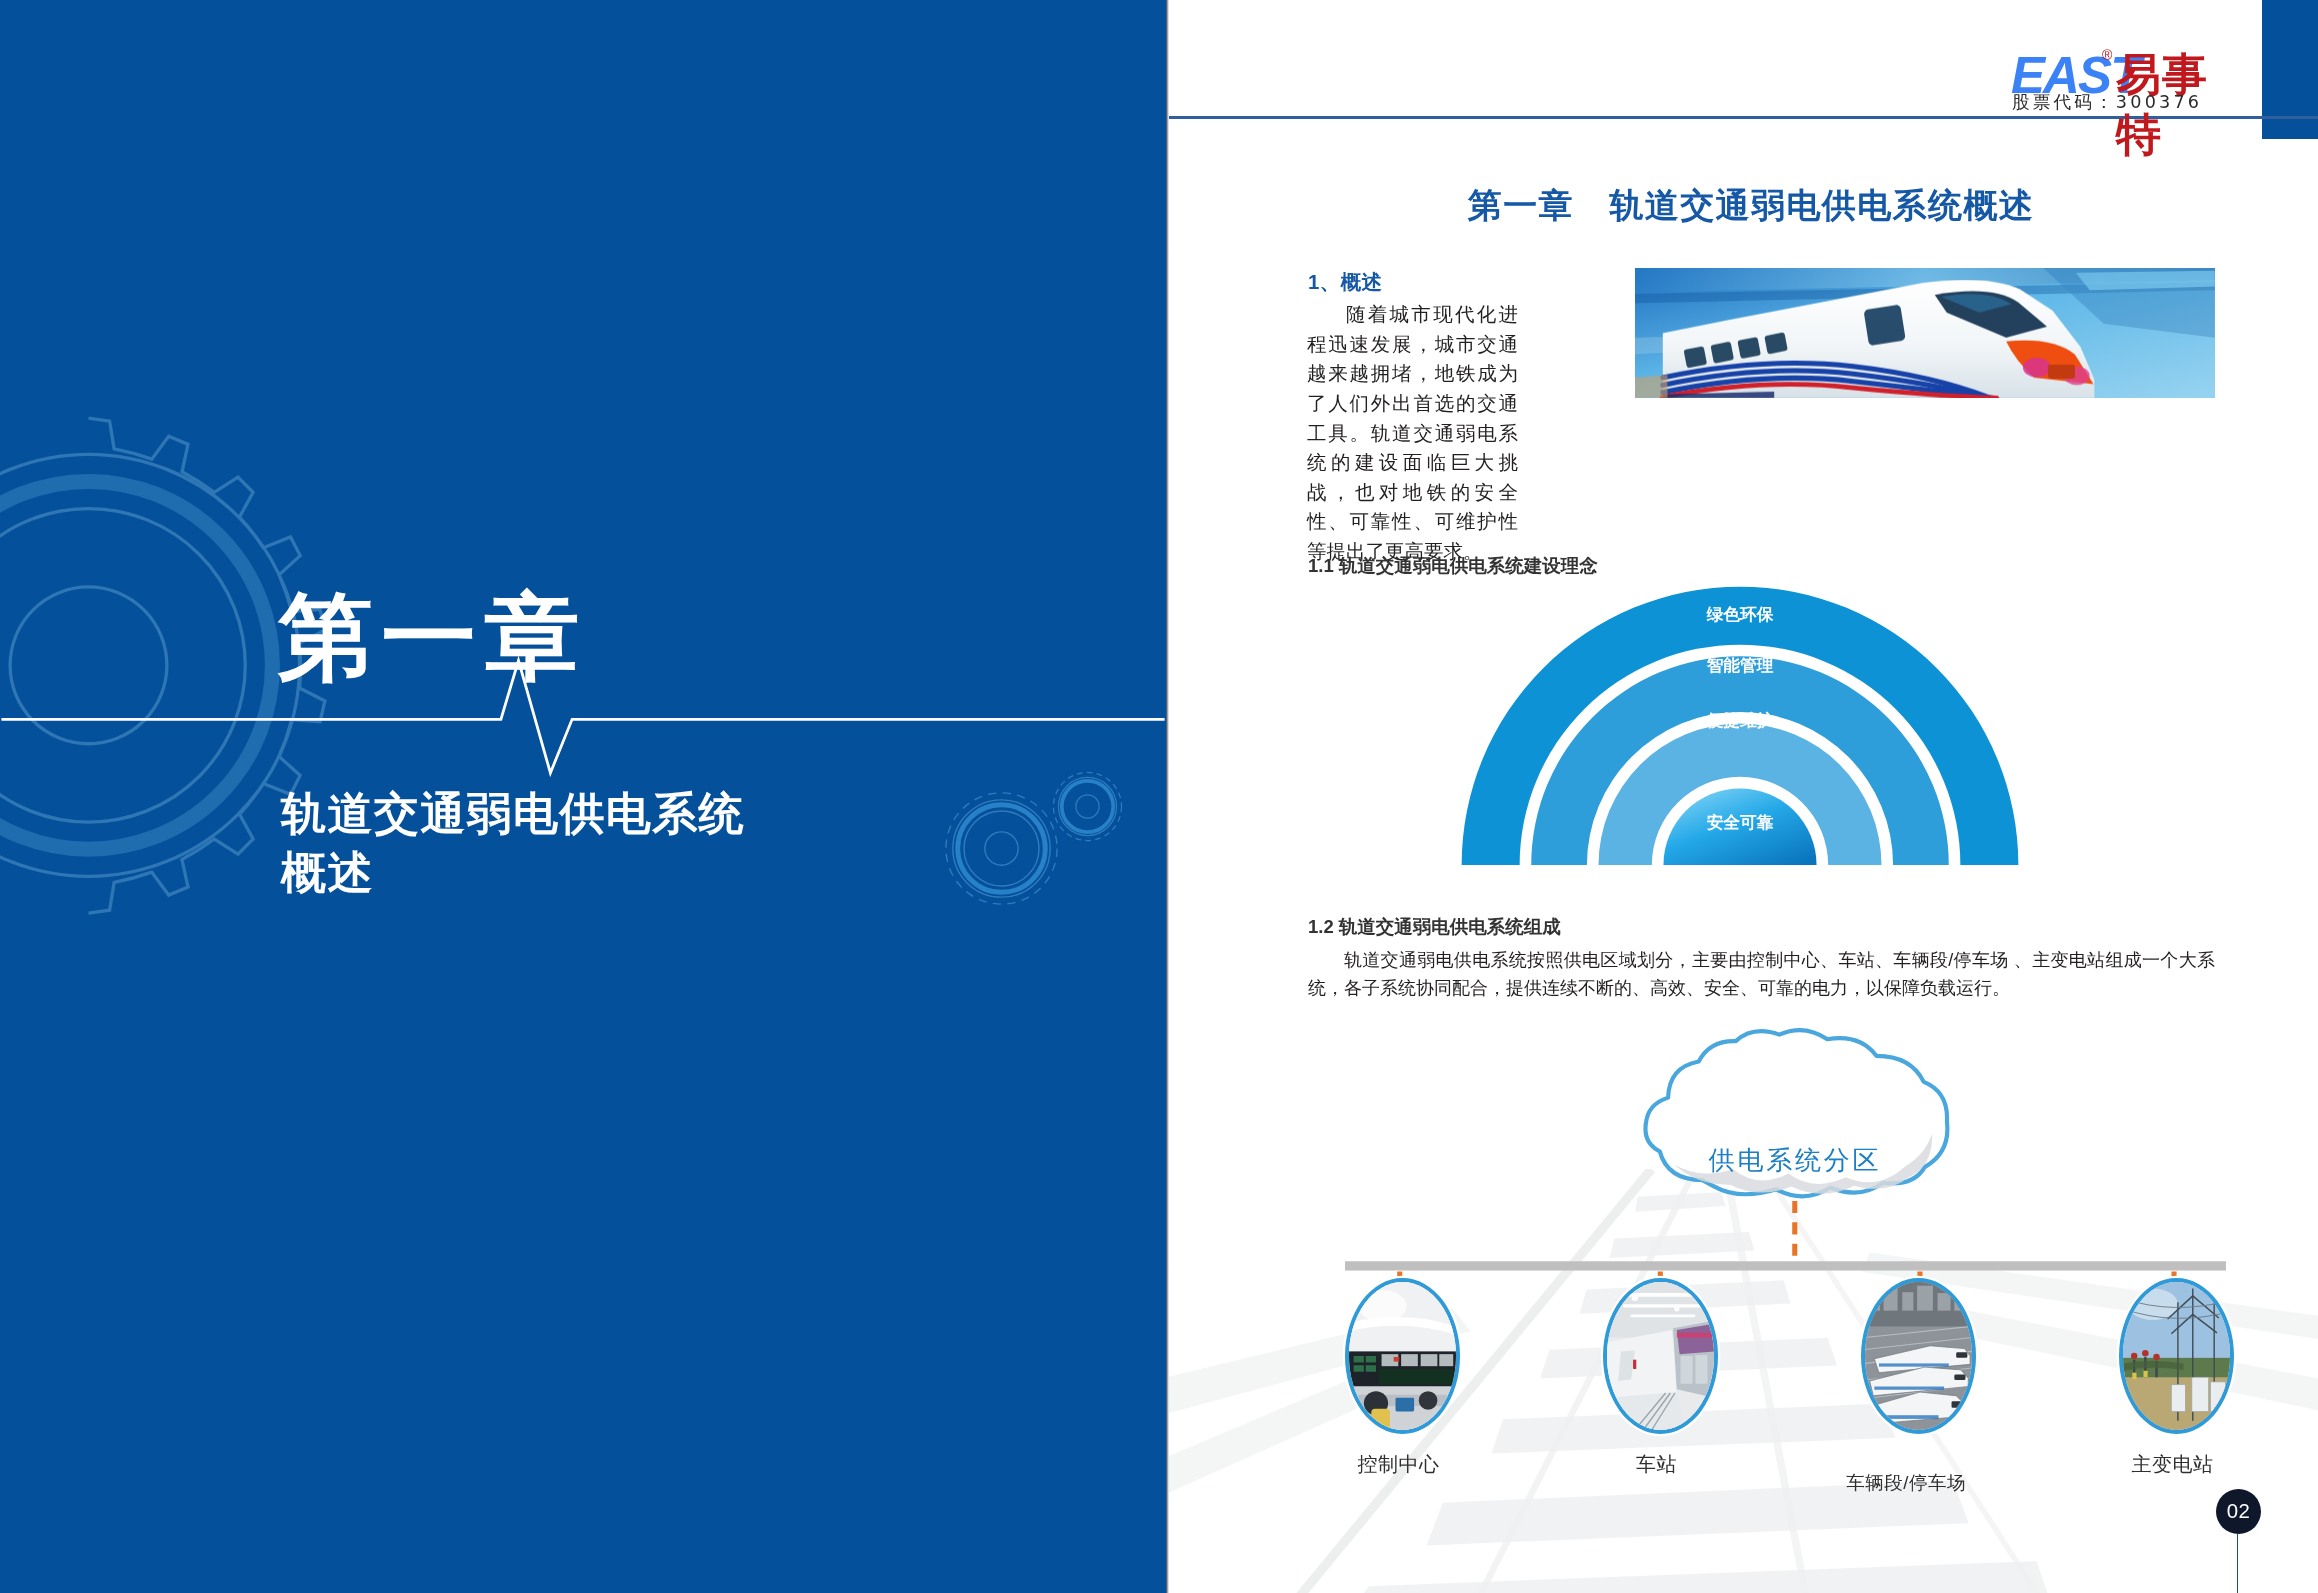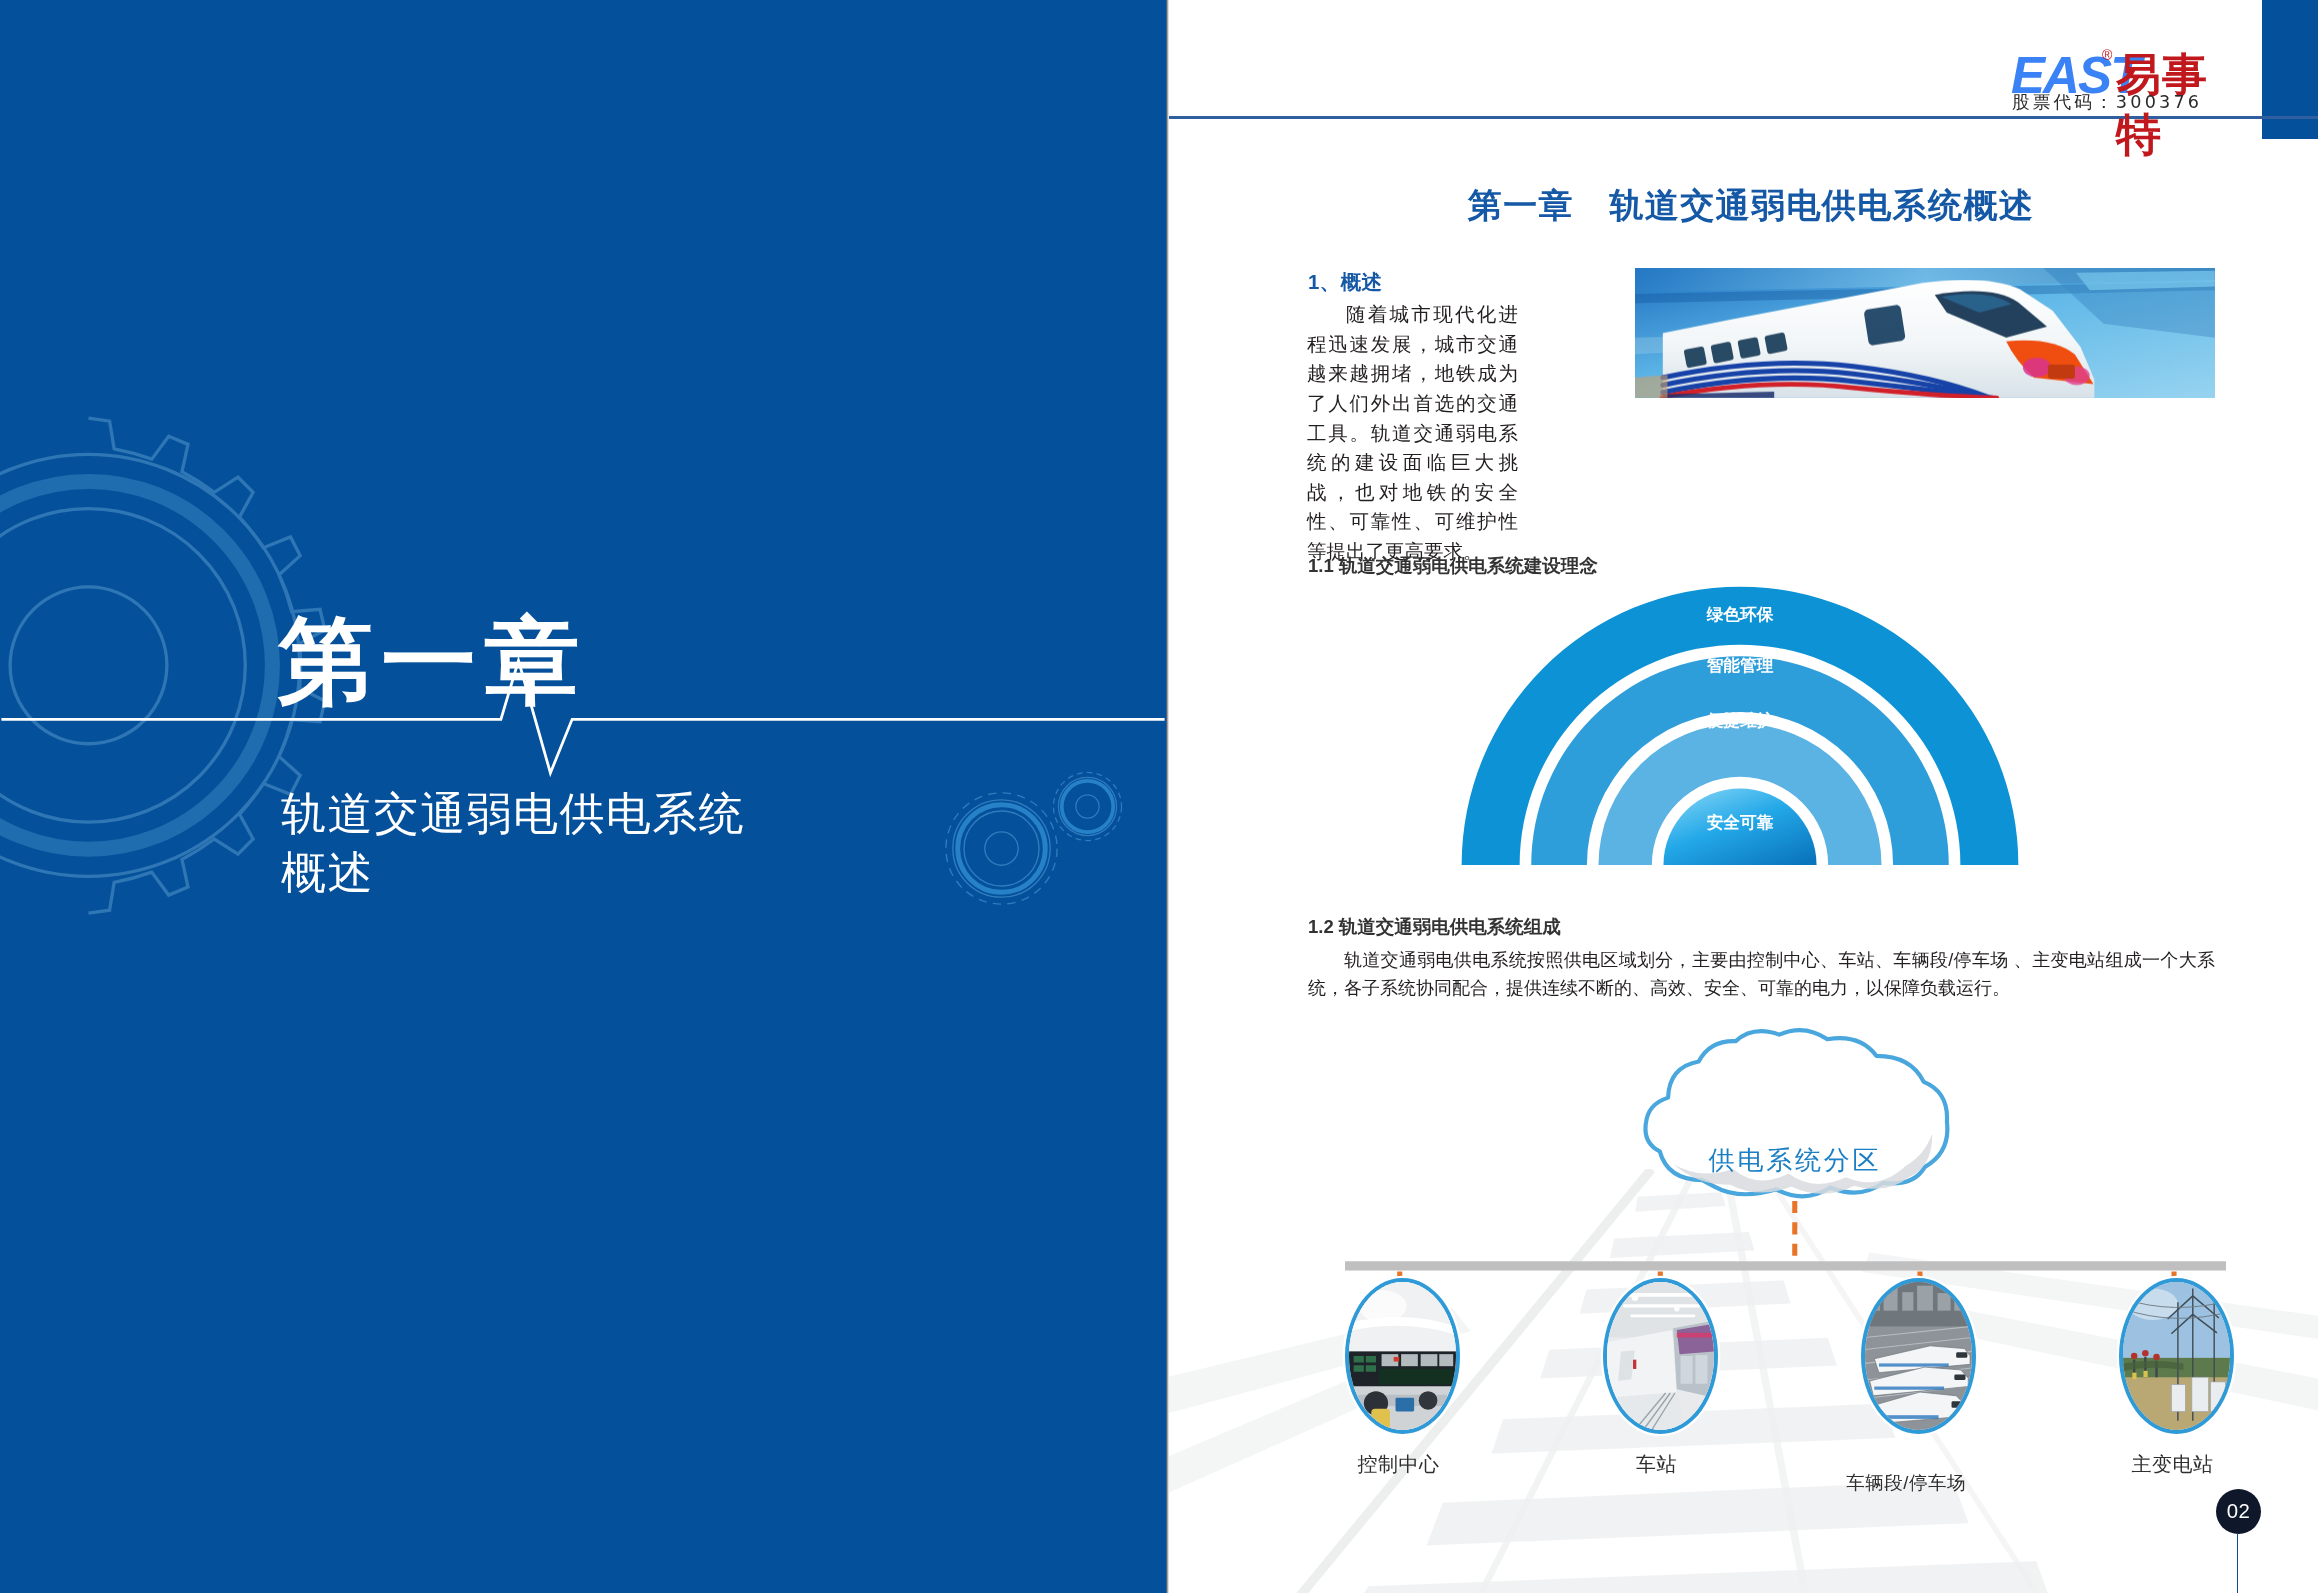--- a/index.html
+++ b/index.html
@@ -7,26 +7,26 @@
        font-family:"Liberation Sans","DejaVu Sans",sans-serif;}
 
   
   #left-panel{position:absolute;left:0;top:0;width:1166px;height:1594px;
     background:#04509b;overflow:hidden;}
   #left-panel .gear-svg{position:absolute;}
   #gear-big{left:-213px;top:394px;}
   #gear-mid{left:932px;top:779px;}
   #gear-small{left:1046px;top:765px;}
 
-  #chapter-big{position:absolute;left:278px;top:614px;
+  #chapter-big{position:absolute;left:278px;top:590px;
     font-size:95px;font-weight:bold;color:#fff;letter-spacing:8.3px;
     line-height:1;white-space:nowrap;}
   #pulse-svg{position:absolute;left:0px;top:649px;}
   #chapter-sub{position:absolute;left:281px;top:784px;
-    font-size:45px;font-weight:normal;color:#fff;line-height:1.32;
+    font-size:45px;font-weight:bold;color:#fff;line-height:1.32;
     letter-spacing:1.4px;width:696px;}
 
   
   #seam{position:absolute;left:1166px;top:0;width:2.8px;height:1594px;
     background:linear-gradient(90deg,#2c3d52 0%,#8d99a6 45%,#ffffff 100%);}
 
   
   #page{position:absolute;left:1169px;top:0;width:1164px;height:1594px;
     background:#fff;overflow:hidden;}
 

